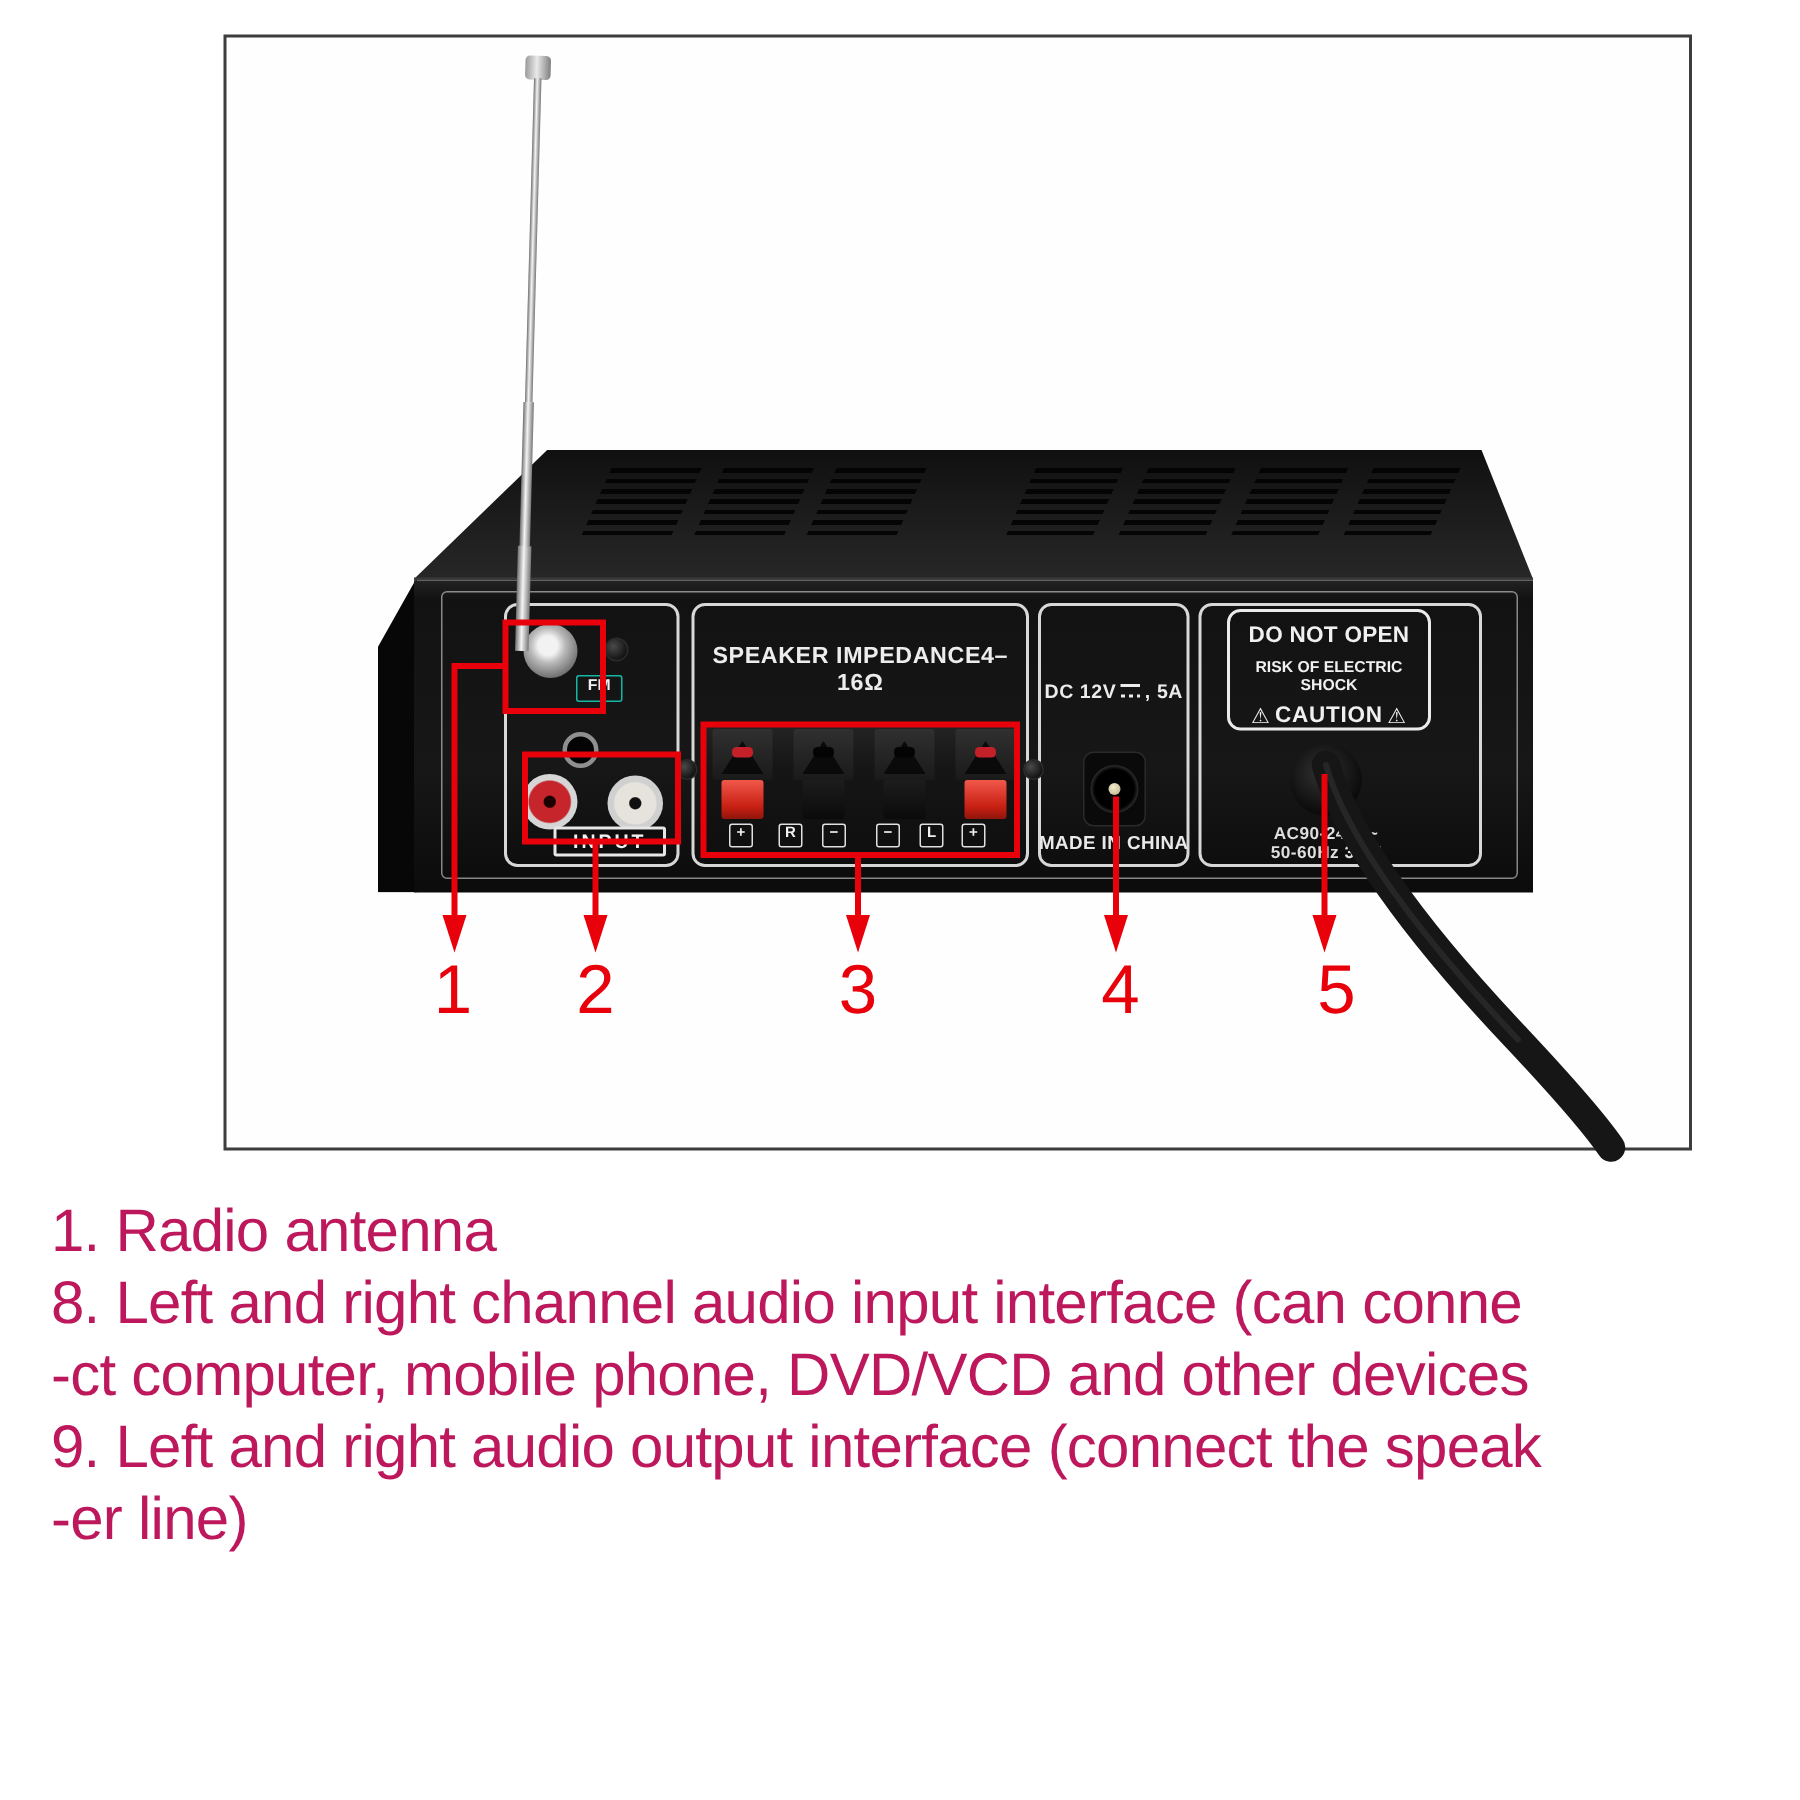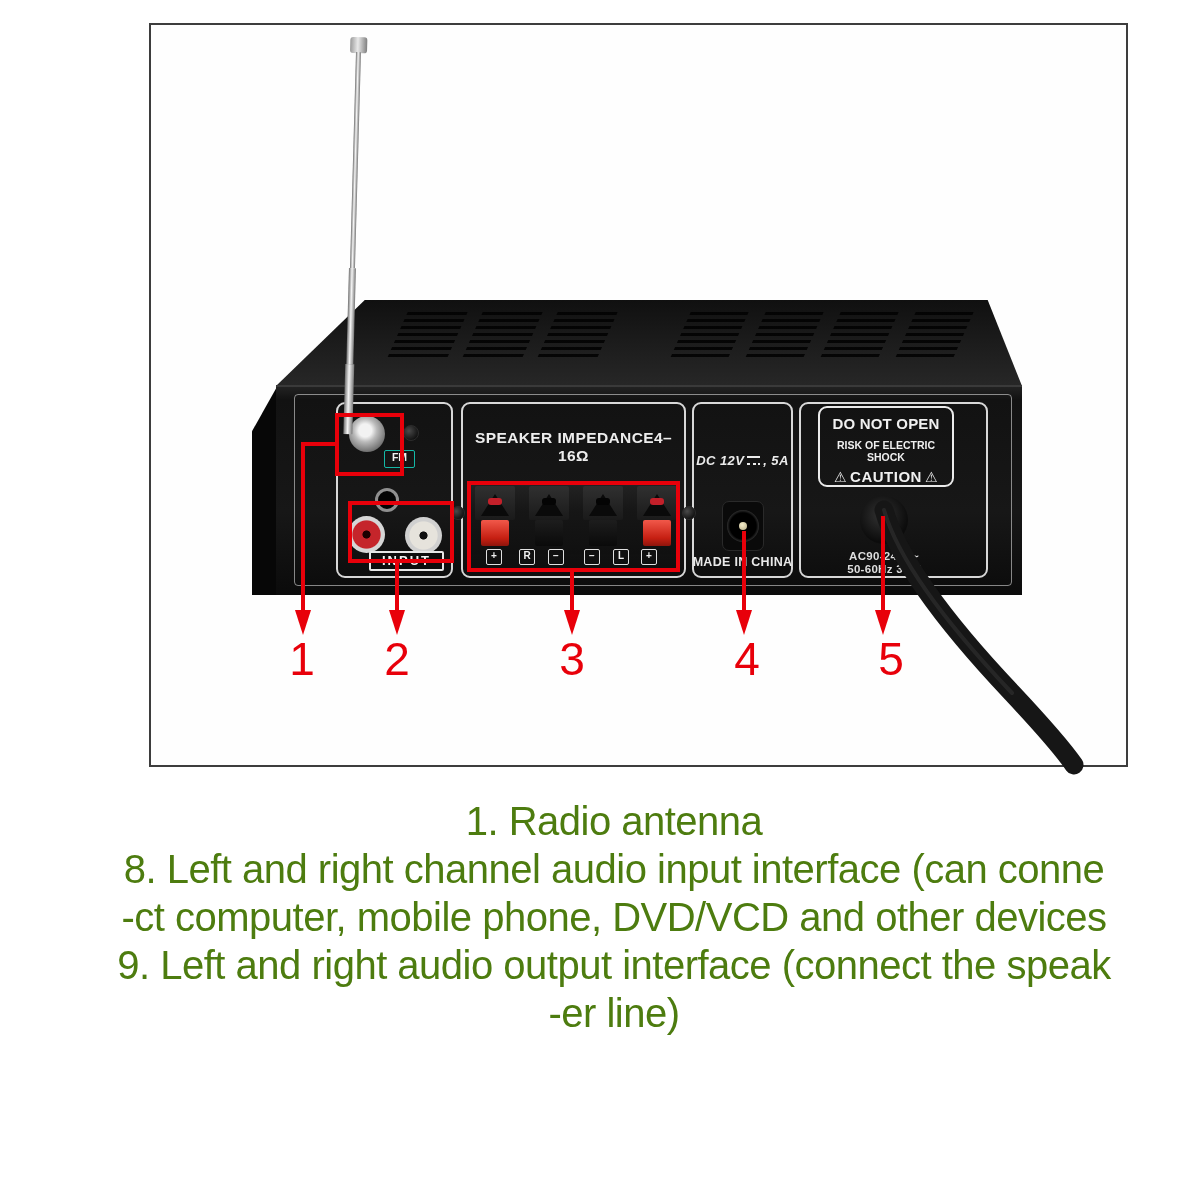--- a/index.html
+++ b/index.html
@@ -127,21 +127,21 @@
     border:1.5px solid #e0e0e0; border-radius:2px;
     color:#f0f0f0; font-size:10px; font-weight:bold; text-align:center; line-height:12px;
   }
   #screw-term-left  { left:451px; top:506px; width:14px; height:14px; }
   #screw-term-right { left:682px; top:506px; width:14px; height:14px; }
 
   
   #dc-row {
     left:692px; top:453px; width:101px; z-index:4;
     display:flex; justify-content:center; align-items:center; gap:2px;
-    color:#ececec; font-size:13px; font-weight:bold; letter-spacing:.4px;font-style:italic;
+    color:#ececec; font-size:13px; font-weight:bold; letter-spacing:.4px;
   }
   .dc-sym {
     display:inline-block; width:13px; height:9px; margin:0 1px;
     border-top:2px solid #ececec;
     background:repeating-linear-gradient(90deg,#ececec 0 3px, rgba(0,0,0,0) 3px 5.5px);
     background-size:13px 2px; background-repeat:no-repeat; background-position:0 5px;
   }
   #dc-jack-bezel {
     left:722px; top:501px; width:42px; height:50px; z-index:4;
     background:#0a0a0a; border:1px solid #2a2a2a; border-radius:7px;
@@ -185,21 +185,21 @@
   #cord-svg  { z-index:6; }
   #annot-svg { z-index:7; }
   .callout-num {
     position:absolute; z-index:8; top:636px; transform:translateX(-50%);
     color:#e8000a; font-size:46px; line-height:1;
   }
 
   
   #caption-list { left:34px; top:797px; width:1160px; z-index:2; }
   .caption-line {
-    font-size:40px; line-height:48px; color:#4d7c0f; white-space:nowrap; letter-spacing:-0.5px;text-align:center;
+    font-size:40px; line-height:48px; color:#be185d; white-space:nowrap; letter-spacing:-0.5px;
   }
 </style>
 </head>
 <body>
 
 <div id="canvas">
 
   <div class="abs" id="photo-frame"></div>
 
   <div class="abs" id="amp-top"></div>

